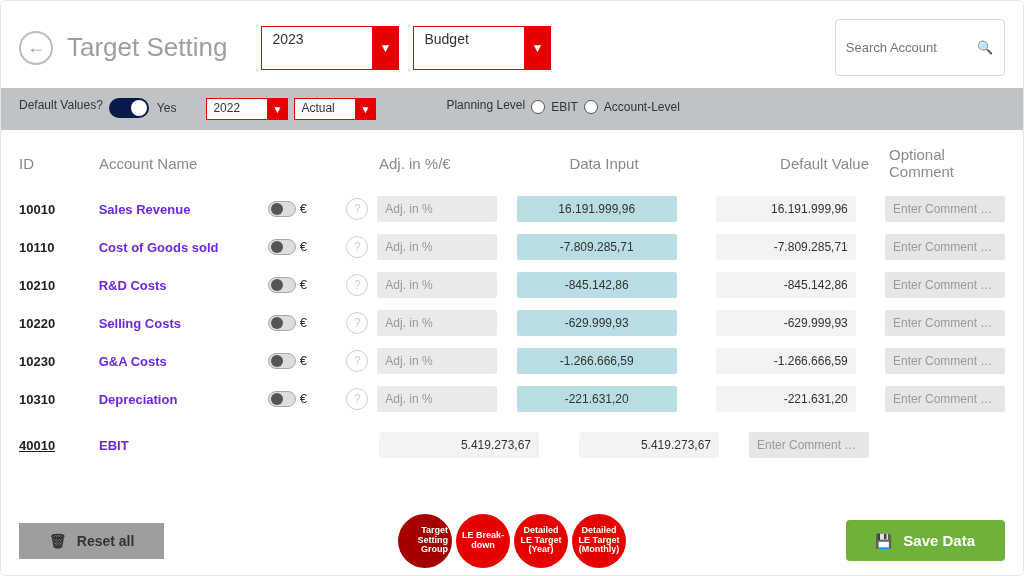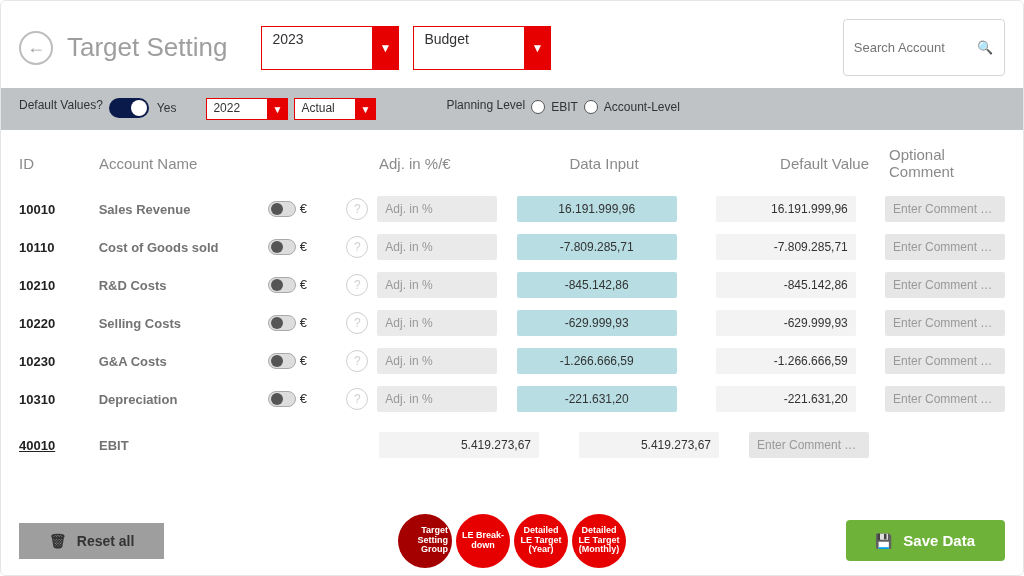--- a/index.html
+++ b/index.html
@@ -6,21 +6,21 @@
 body { width: 1024px; height: 576px; background: #fff; position: relative; border: 1px solid #e5e5e5; border-radius: 6px; overflow: hidden; }
 
 
 .topbar { display: flex; align-items: center; padding: 18px 18px 12px 18px; gap: 14px; }
 .back-btn { width: 34px; height: 34px; border: 2px solid #bdbdbd; border-radius: 50%; display:flex; align-items:center; justify-content:center; cursor:pointer; color:#9e9e9e; font-size:18px; background:#fff; }
 .title { font-size: 26px; color: #9e9e9e; font-weight: 400; margin-right: 20px; }
 .sel { display:flex; border:1.5px solid #e60000; height:44px; background:#fff; }
 .sel .sel-label { min-width:110px; padding:4px 10px; font-size:14px; color:#333; }
 .sel .sel-arrow { width:26px; background:#e60000; display:flex; align-items:center; justify-content:center; color:#fff; font-size:12px; }
 .spacer { flex: 1; }
-.search-box { border:1px solid #d6d6d6; border-radius:4px; padding:20px 10px; display:flex; align-items:center; gap:14px; font-size:13px; color:#9e9e9e; min-width:150px; }
+.search-box { border:1px solid #d6d6d6; border-radius:4px; padding:20px 10px; display:flex; align-items:center; gap:22px; font-size:13px; color:#9e9e9e; min-width:150px; }
 .search-box input { border:none; outline:none; font-size:13px; width:110px; color:#555; }
 
 
 .configbar { background:#bfc3c6; padding:10px 18px; display:flex; gap:30px; align-items:flex-start; }
 .cfg-col { display:flex; gap:6px; font-size:12px; color:#333; }
 .cfg-label { font-size:12px; color:#333; margin-bottom:3px; }
 .toggle-large { width:40px; height:20px; border-radius:12px; background:#0a1a4a; position:relative; display:inline-block; }
 .toggle-large:after { content:""; position:absolute; right:2px; top:2px; width:16px; height:16px; border-radius:50%; background:#fff; }
 .toggle-row { display:flex; align-items:center; gap:8px; }
 .toggle-text { font-size:12px; color:#333; }
@@ -39,21 +39,21 @@
 .col-help { width:40px; text-align:center; }
 .col-adj { width:140px; }
 .col-input { width:170px; text-align:center; }
 .col-gap1 { width:30px; }
 .col-default { width:150px; text-align:right; }
 .col-gap2 { width:20px; }
 .col-comment { flex:1; }
 
 .trow { display:flex; align-items:center; padding:6px 0; font-size:13px; }
 .trow .col-id { font-weight:700; color:#222; }
-.trow .col-name { font-weight:700; color:#737373; }
+.trow .col-name { font-weight:700; color:#6d28d9; }
 .mini-toggle { width:28px; height:16px; border-radius:10px; background:#ddd; border:1px solid #aaa; position:relative; display:inline-block; vertical-align:middle; }
 .mini-toggle:after { content:""; position:absolute; left:2px; top:1px; width:12px; height:12px; border-radius:50%; background:#555; }
 .euro { font-size:13px; color:#333; margin-left:4px; }
 .help-circ { width:22px; height:22px; border:1.5px solid #d0d0d0; border-radius:50%; color:#cfcfcf; font-size:12px; display:inline-flex; align-items:center; justify-content:center; }
 .adj-field { background:#eaeaea; color:#999; font-size:12px; padding:6px 8px; border-radius:2px; width:120px; }
 .data-input-cell { background:#b8dee3; color:#333; font-size:12px; padding:6px 8px; border-radius:2px; width:160px; text-align:center; }
 .default-cell { background:#f3f3f3; color:#333; font-size:12px; padding:6px 8px; border-radius:2px; width:140px; text-align:right; }
 .comment-cell { background:#e6e6e6; color:#999; font-size:12px; padding:6px 8px; border-radius:2px; width:120px; }
 
 .trow.summary { margin-top:8px; }

